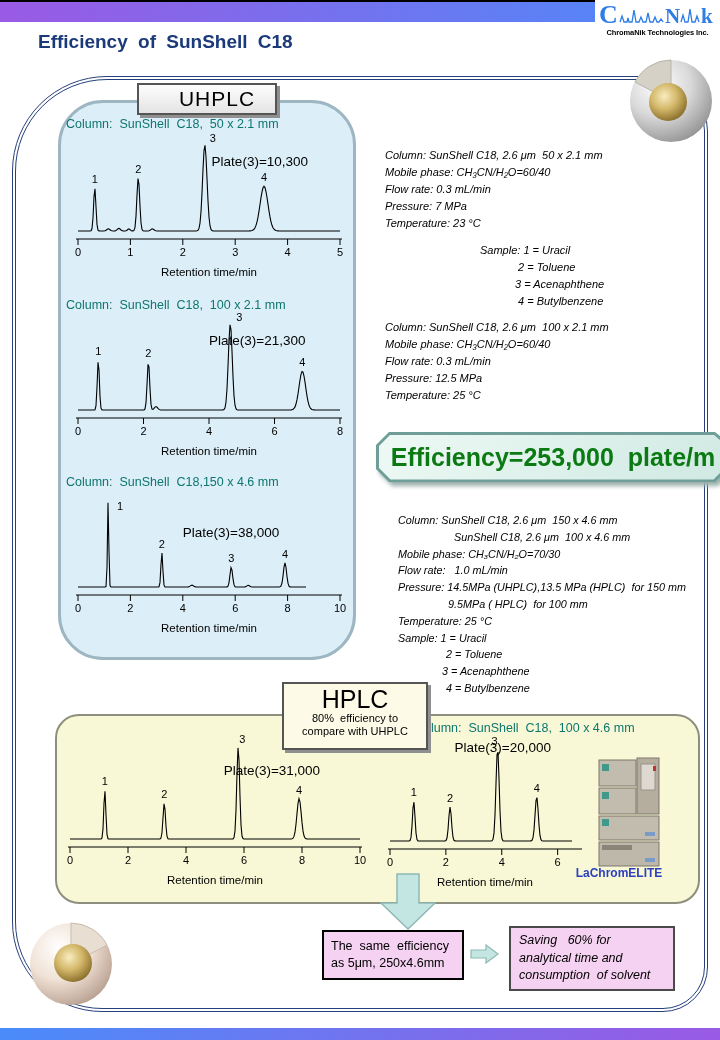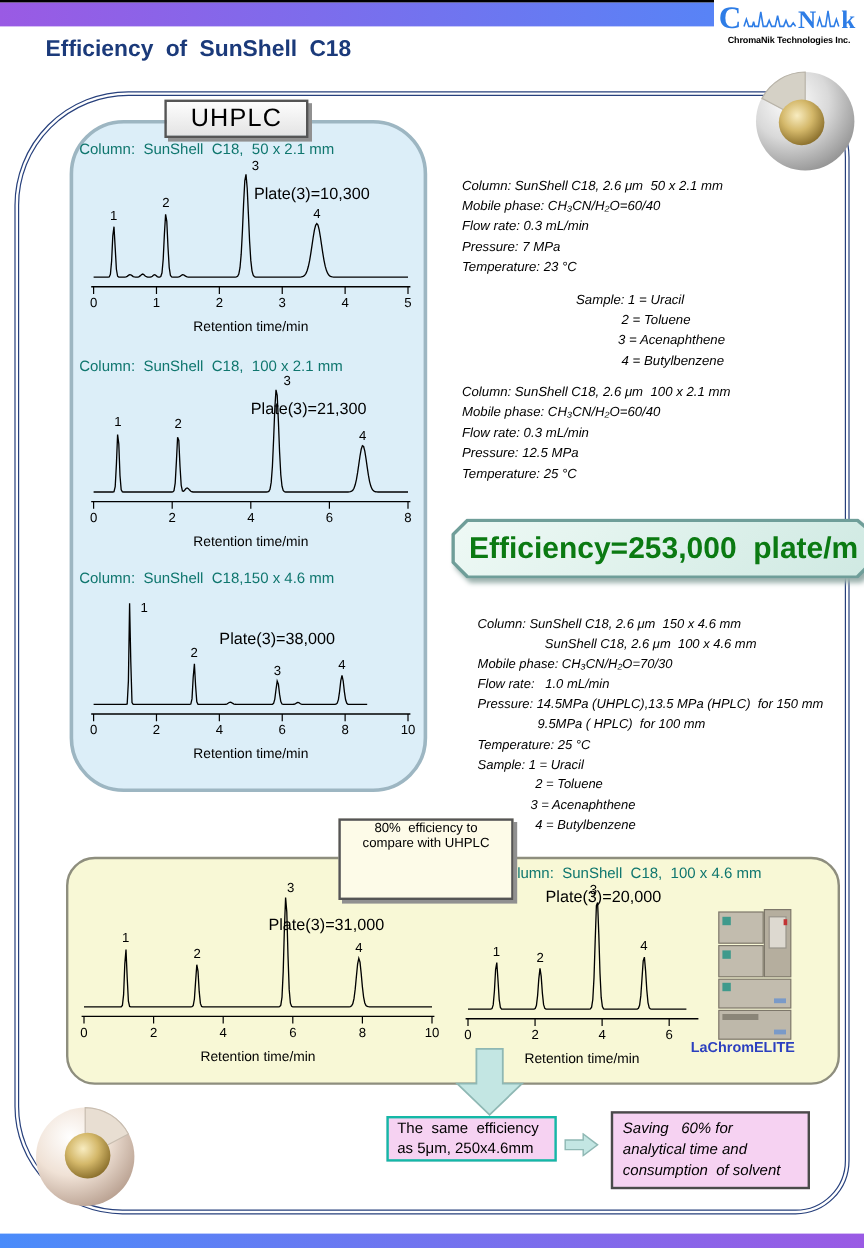--- a/index.html
+++ b/index.html
@@ -17,39 +17,39 @@
   .page-title{position:absolute;left:38px;top:31px;font-size:19px;font-weight:bold;
     color:#1b3a7a;word-spacing:5px;white-space:pre;}
   .outer-border{position:absolute;left:12px;top:76px;width:688px;height:928px;
     border:4px double #27407c;border-radius:95px 55px 45px 90px;}
   .uhplc-panel{position:absolute;left:58px;top:100px;width:292px;height:554px;
     background:#dceef8;border:3px solid #9db6c2;border-radius:45px;}
   .hplc-panel{position:absolute;left:55px;top:714px;width:641px;height:186px;
     background:#f8f8d6;border:2px solid #8e8e7e;border-radius:24px;}
   .tag{position:absolute;text-align:center;border:2px solid #555;
     background:linear-gradient(#fdfdfd,#e4e4e4);box-shadow:3px 3px 0 #909090;z-index:6;}
-  .uhplc-tag{left:137px;top:83px;width:116px;height:28px;font-size:21px;line-height:28px;letter-spacing:1px;color:#000;}
+  .uhplc-tag{left:137px;top:83px;width:116px;height:28px;font-size:21px;line-height:28px;letter-spacing:1px;color:#000;padding-left:20px;}
   .hplc-tag{left:282px;top:682px;width:142px;height:64px;background:#fdfbe8;}
   .hplc-big{font-size:25px;line-height:26px;margin-top:2px;}
   .hplc-sub{font-size:11px;line-height:13px;white-space:pre;}
   .chrom-title{position:absolute;font-size:12.5px;color:#0f766e;white-space:pre;z-index:4;}
   .info-block{position:absolute;font-size:11px;line-height:17px;color:#000;white-space:pre;font-style:italic;}
   .info-small{font-size:10.8px;line-height:16.8px;}
   .banner-wrap{position:absolute;left:352px;top:432px;width:354px;height:50px;
     filter:drop-shadow(3px 4px 2px #9ab0ac);z-index:5;margin-left:24px;}
   .banner-outer{width:100%;height:100%;background:#6f9e99;
     clip-path:polygon(13px 0%,calc(100% - 15px) 0%,100% 13px,100% calc(100% - 15px),calc(100% - 15px) 100%,13px 100%,0% calc(100% - 13px),0% 13px);position:relative;}
   .banner-inner{position:absolute;left:2.5px;top:2.5px;right:2.5px;bottom:2.5px;
     background:linear-gradient(135deg,#eef9f5,#cfe9e2);
     clip-path:polygon(12px 0%,calc(100% - 14px) 0%,100% 12px,100% calc(100% - 14px),calc(100% - 14px) 100%,12px 100%,0% calc(100% - 12px),0% 12px);
     text-align:center;}
   .banner-text{font-size:25px;font-weight:bold;color:#0b7a12;line-height:45px;white-space:pre;}
   .callout{position:absolute;background:#f6d2f2;font-size:12.5px;line-height:17px;
     color:#000;white-space:pre;z-index:6;}
-  .callout1{left:322px;top:930px;width:124px;padding:0 7px;border:2px solid #14b8a6;}
+  .callout1{left:322px;top:930px;width:124px;padding:6px 7px;border:2px solid #000000;}
   .callout2{left:509px;top:926px;width:146px;padding:4px 8px;border:2px solid #4a4a4a;line-height:17.5px;font-style:italic;}
   .instr-label{position:absolute;left:564px;top:866px;width:110px;text-align:center;
     font-size:12px;font-weight:bold;color:#2b3fbf;white-space:pre;z-index:6;}
   .z5{z-index:5;} .z7{z-index:7;}
 </style>
 </head>
 <body>
 
 <div class="abs" style="left:0;top:0;width:720px;height:1040px;">
 
@@ -152,20 +152,21 @@
   <div class="banner-wrap">
     <div class="banner-outer">
       <div class="banner-inner">
         <span class="banner-text">Efficiency=253,000  plate/m</span>
       </div>
     </div>
   </div>
 
   <div class="hplc-panel"></div>
   <div class="tag hplc-tag">
+    <div class="hplc-big">HPLC</div>
     <div class="hplc-sub"><div>80%  efficiency to</div><div>compare with UHPLC</div></div>
   </div>
 
   <svg class="abs" style="left:56px;top:733px;" width="316" height="158">
       <path d="M14,106.0 L15,106.0 L16,106.0 L17,106.0 L18,106.0 L19,106.0 L20,106.0 L21,106.0 L22,106.0 L23,106.0 L24,106.0 L25,106.0 L26,106.0 L27,106.0 L28,106.0 L29,106.0 L30,106.0 L31,106.0 L32,106.0 L33,106.0 L34,106.0 L35,106.0 L36,106.0 L37,106.0 L38,106.0 L39,106.0 L40,106.0 L41,106.0 L42,106.0 L43,106.0 L44,106.0 L45,106.0 L46,104.9 L47,95.9 L48,70.3 L49,58.2 L50,81.8 L51,101.3 L52,105.7 L53,106.0 L54,106.0 L55,106.0 L56,106.0 L57,106.0 L58,106.0 L59,106.0 L60,106.0 L61,106.0 L62,106.0 L63,106.0 L64,106.0 L65,106.0 L66,106.0 L67,106.0 L68,106.0 L69,106.0 L70,106.0 L71,106.0 L72,106.0 L73,106.0 L74,106.0 L75,106.0 L76,106.0 L77,106.0 L78,106.0 L79,106.0 L80,106.0 L81,106.0 L82,106.0 L83,106.0 L84,106.0 L85,106.0 L86,106.0 L87,106.0 L88,106.0 L89,106.0 L90,106.0 L91,106.0 L92,106.0 L93,106.0 L94,106.0 L95,106.0 L96,106.0 L97,106.0 L98,106.0 L99,106.0 L100,106.0 L101,106.0 L102,106.0 L103,106.0 L104,105.9 L105,105.0 L106,99.5 L107,84.8 L108,70.9 L109,76.3 L110,93.2 L111,103.2 L112,105.7 L113,106.0 L114,106.0 L115,106.0 L116,106.0 L117,106.0 L118,106.0 L119,106.0 L120,106.0 L121,106.0 L122,106.0 L123,106.0 L124,106.0 L125,106.0 L126,106.0 L127,106.0 L128,106.0 L129,106.0 L130,106.0 L131,106.0 L132,106.0 L133,106.0 L134,106.0 L135,106.0 L136,106.0 L137,106.0 L138,106.0 L139,106.0 L140,106.0 L141,106.0 L142,106.0 L143,106.0 L144,106.0 L145,106.0 L146,106.0 L147,106.0 L148,106.0 L149,106.0 L150,106.0 L151,106.0 L152,106.0 L153,106.0 L154,106.0 L155,106.0 L156,106.0 L157,106.0 L158,106.0 L159,106.0 L160,106.0 L161,106.0 L162,106.0 L163,106.0 L164,106.0 L165,106.0 L166,106.0 L167,106.0 L168,106.0 L169,106.0 L170,106.0 L171,106.0 L172,106.0 L173,106.0 L174,106.0 L175,106.0 L176,106.0 L177,105.9 L178,104.6 L179,97.9 L180,76.9 L181,40.7 L182,14.9 L183,27.0 L184,63.4 L185,91.7 L186,103.0 L187,105.6 L188,106.0 L189,106.0 L190,106.0 L191,106.0 L192,106.0 L193,106.0 L194,106.0 L195,106.0 L196,106.0 L197,106.0 L198,106.0 L199,106.0 L200,106.0 L201,106.0 L202,106.0 L203,106.0 L204,106.0 L205,106.0 L206,106.0 L207,106.0 L208,106.0 L209,106.0 L210,106.0 L211,106.0 L212,106.0 L213,106.0 L214,106.0 L215,106.0 L216,106.0 L217,106.0 L218,106.0 L219,106.0 L220,106.0 L221,106.0 L222,106.0 L223,106.0 L224,106.0 L225,106.0 L226,106.0 L227,106.0 L228,106.0 L229,106.0 L230,106.0 L231,106.0 L232,106.0 L233,106.0 L234,106.0 L235,106.0 L236,105.8 L237,105.2 L238,103.4 L239,99.2 L240,91.3 L241,80.6 L242,70.4 L243,65.6 L244,68.8 L245,78.4 L246,89.4 L247,97.9 L248,102.8 L249,105.0 L250,105.7 L251,105.9 L252,106.0 L253,106.0 L254,106.0 L255,106.0 L256,106.0 L257,106.0 L258,106.0 L259,106.0 L260,106.0 L261,106.0 L262,106.0 L263,106.0 L264,106.0 L265,106.0 L266,106.0 L267,106.0 L268,106.0 L269,106.0 L270,106.0 L271,106.0 L272,106.0 L273,106.0 L274,106.0 L275,106.0 L276,106.0 L277,106.0 L278,106.0 L279,106.0 L280,106.0 L281,106.0 L282,106.0 L283,106.0 L284,106.0 L285,106.0 L286,106.0 L287,106.0 L288,106.0 L289,106.0 L290,106.0 L291,106.0 L292,106.0 L293,106.0 L294,106.0 L295,106.0 L296,106.0 L297,106.0 L298,106.0 L299,106.0 L300,106.0 L301,106.0 L302,106.0 L303,106.0 L304,106.0 " fill="none" stroke="#000" stroke-width="1.1"></path>
       <text x="48.8" y="52.239999999999995" font-size="11" text-anchor="middle" fill="#000" font-family="Liberation Sans, DejaVu Sans, sans-serif">1</text>
       <text x="108.25" y="65.12" font-size="11" text-anchor="middle" fill="#000" font-family="Liberation Sans, DejaVu Sans, sans-serif">2</text>
       <text x="186.2" y="10" font-size="11" text-anchor="middle" fill="#000" font-family="Liberation Sans, DejaVu Sans, sans-serif">3</text>
       <text x="243.10000000000002" y="60.52000000000001" font-size="11" text-anchor="middle" fill="#000" font-family="Liberation Sans, DejaVu Sans, sans-serif">4</text>
       <line x1="12" y1="114" x2="306" y2="114" stroke="#000" stroke-width="1.2"></line>

